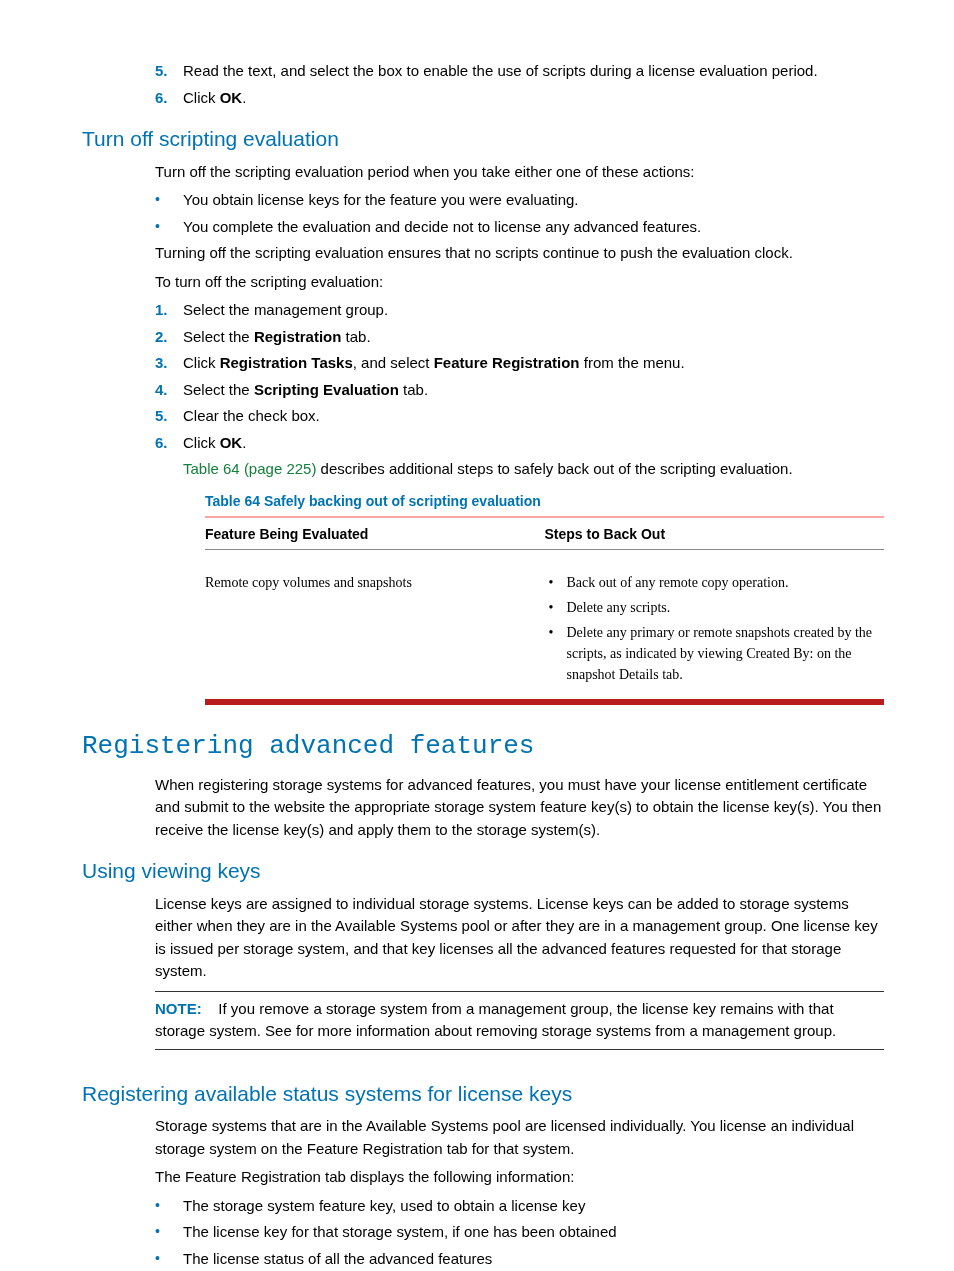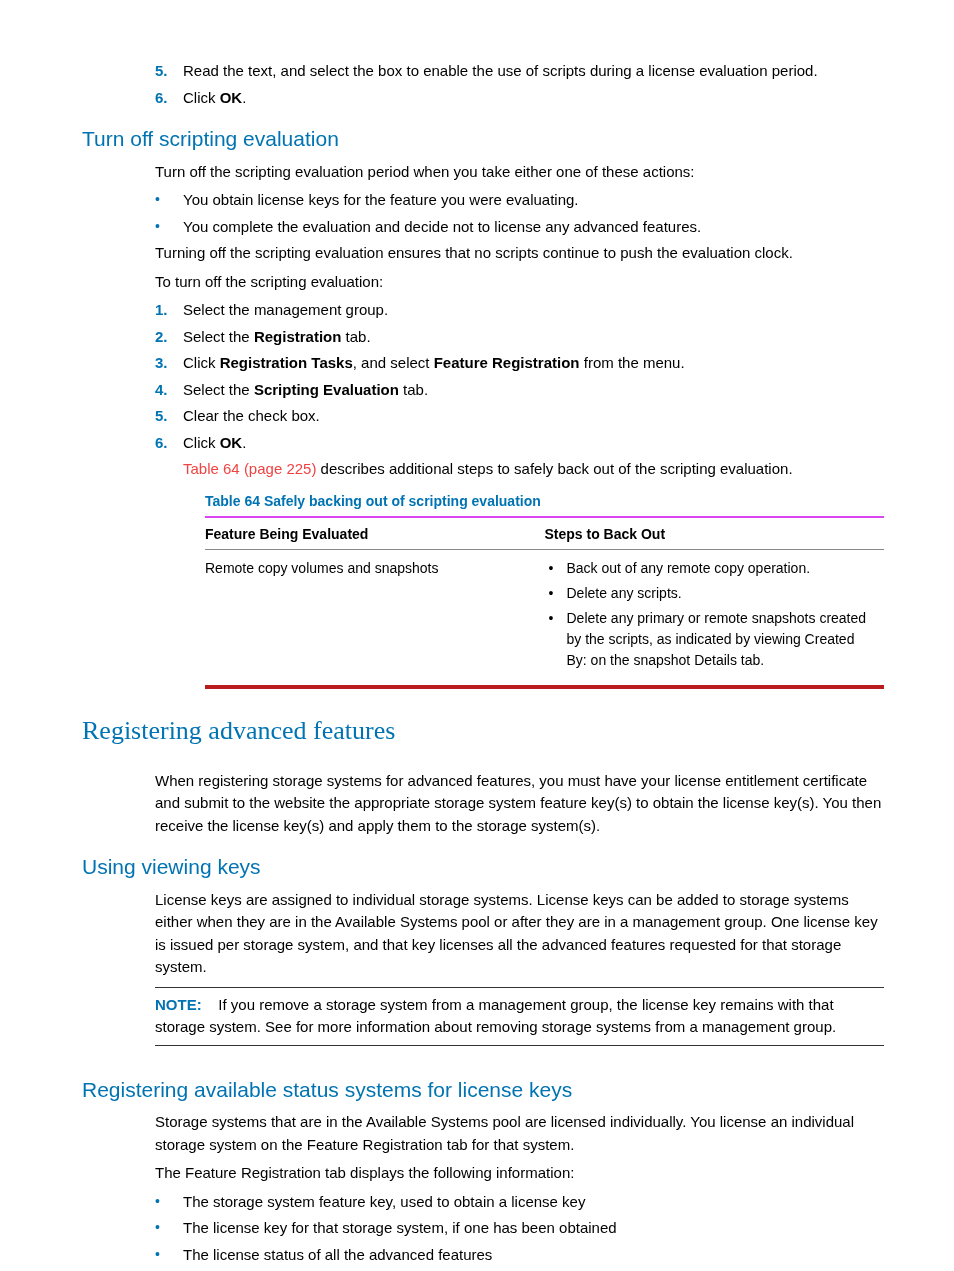--- a/index.html
+++ b/index.html
@@ -43,68 +43,69 @@
     margin-bottom: 4px;
   }
   ul.bullets > li::before {
     content: "•";
     color: #0073b3;
     min-width: 28px;
     font-size: 14px;
     flex-shrink: 0;
   }
   h2.bighead {
-    font-family: Liberation Serif, serif;
+    font-family: Liberation Mono, monospace;
     font-weight: 300;
     font-size: 26px;
     color: #0073b3;
     margin-top: 22px;
-    margin-bottom: 20px;
+    margin-bottom: 8px;
     margin-left: 42px;
   }
   h3.subhead {
     font-family: Arial, Helvetica, sans-serif;
     font-weight: 300;
     font-size: 21px;
     color: #0073b3;
     margin-top: 14px;
     margin-bottom: 6px;
     margin-left: 42px;
   }
   p.bodytext { margin-bottom: 6px; }
   .bold { font-weight: bold; }
-  a.tlink { color: #ef4444; text-decoration: none; }
+  a.tlink { color: #15803d; text-decoration: none; }
   .tablecaption {
     color: #0073b3;
     font-weight: bold;
     font-size: 14px;
     margin-top: 10px;
     margin-bottom: 4px;
     margin-left: 50px;
   }
   table.evaltable {
     width: calc(100% - 50px);
     margin-left: 50px;
     border-collapse: collapse;
     font-size: 14px;
   }
   table.evaltable th {
     text-align: left;
     font-weight: bold;
     padding: 6px 8px 4px 0;
-    border-top: 2px solid #d946ef;
+    border-top: 2px solid #fca5a5;
     border-bottom: 1px solid #888;
     width: 50%;
     vertical-align: top;
   }
   table.evaltable td {
-    padding: 8px 8px 10px 0;
-    border-bottom: 4px solid #b91c1c;
+    padding: 22px 8px 10px 0;
+    border-bottom: 6px solid #b91c1c;
     vertical-align: top;
     width: 50%;
+    font-family: Liberation Serif, serif;
   }
   ul.tbullets {
     list-style: none;
     padding-left: 0;
   }
   ul.tbullets > li {
     display: flex;
     align-items: flex-start;
     margin-bottom: 4px;
     font-size: 14px;

